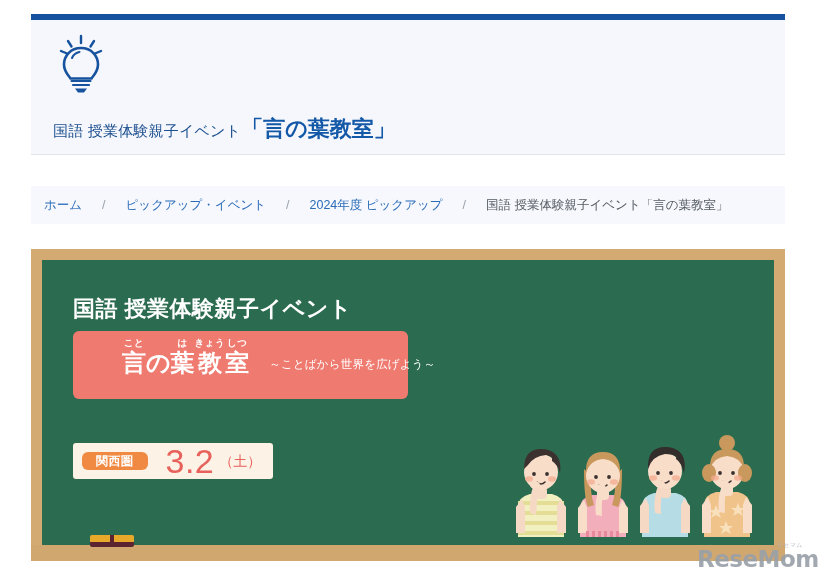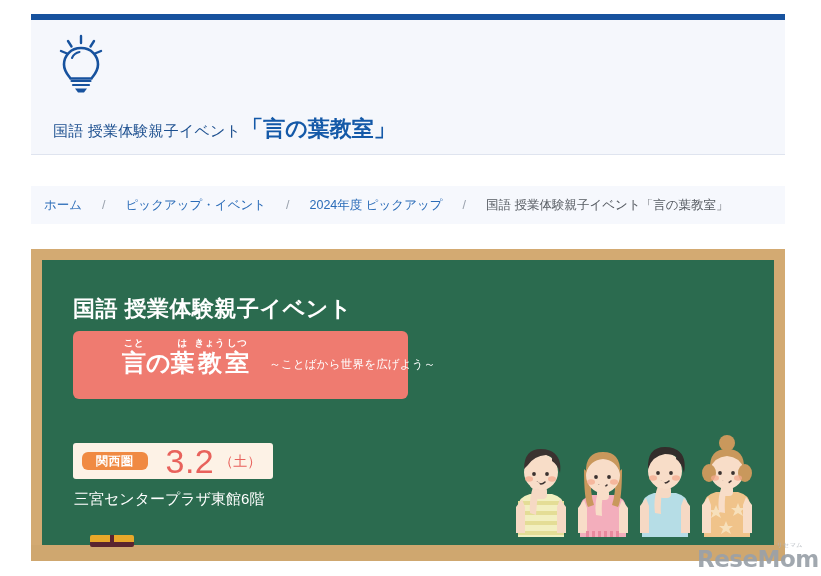--- a/index.html
+++ b/index.html
@@ -368,21 +368,20 @@
       </div>
     </div>
 
     <div class="date-chip">
       <span class="region-badge">関西圏</span>
       <span class="date-num">3.2</span>
       <span class="date-dow">（土）</span>
     </div>
 
     <div class="venue">
-      <div>三宮センタープラザ東館6階</div>
     </div>
 
     <span class="kids">
       <svg width="260" height="110" viewBox="0 0 260 110" xmlns="http://www.w3.org/2000/svg">
 
         <g>
           <path d="M12 102 L12 72 Q12 62 24 59 L46 59 Q58 62 58 72 L58 102 Z" fill="#f2efc0"></path>
           <g fill="#e4dd96">
             <rect x="12" y="66" width="46" height="4"></rect>
             <rect x="12" y="76" width="46" height="4"></rect>

